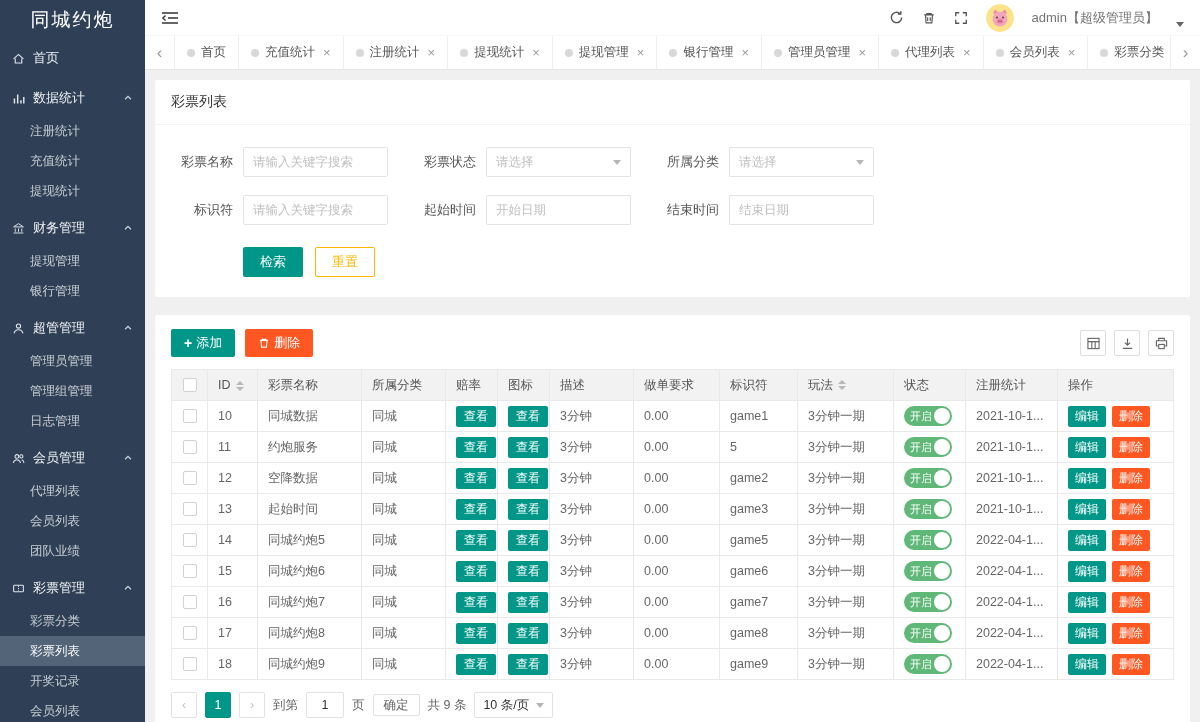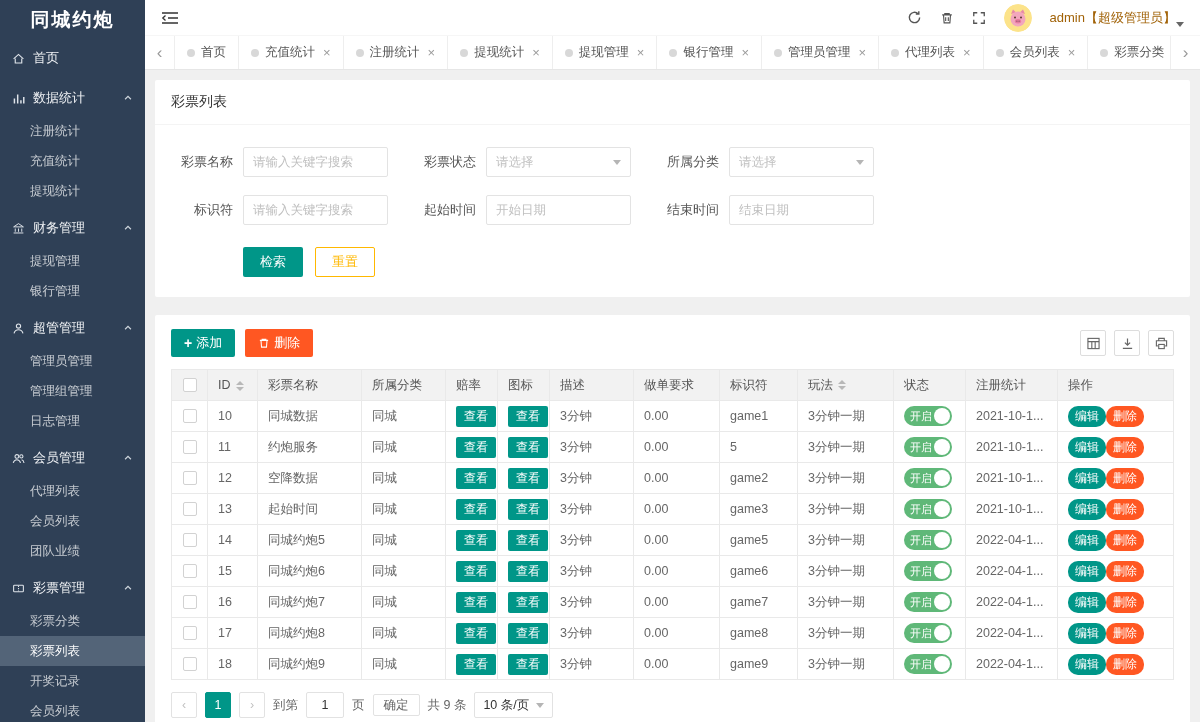--- a/index.html
+++ b/index.html
@@ -1,35 +1,35 @@
 <!DOCTYPE html>
 <html><head>
 <meta charset="utf-8">
 <style>
 *{box-sizing:border-box;margin:0;padding:0}
 html,body{width:1200px;height:722px;overflow:hidden}
 body{font-family:"Liberation Sans","DejaVu Sans",sans-serif;font-size:13px;color:#333;background:#f0f0f0}
 .app{display:flex;width:1200px;height:722px}
 
 .sidebar{width:145px;background:#2f4056;flex-shrink:0;overflow:hidden}
-.logo{height:40px;display:flex;align-items:center;justify-content:center;color:#fff;font-size:19px;font-weight:bold;letter-spacing:2px}
+.logo{height:40px;display:flex;align-items:center;justify-content:center;color:#fff;font-size:19px;font-weight:normal;letter-spacing:2px}
 .menu-top,.menu-section{height:36px;display:flex;align-items:center;padding:0 12px;color:#f0f2f5;cursor:pointer;font-size:13px}
 .menu-section{margin-top:4px}
 .menu-sub{height:30px;display:flex;align-items:center;padding:0 12px 0 30px;color:rgba(255,255,255,.72);cursor:pointer;font-size:12.5px}
 .menu-sub.active{background:#536478;color:#fff}
 .mi{display:inline-flex;margin-right:8px;color:#dfe4ea}
 .caret{margin-left:auto;color:#cfd6dd;display:inline-flex}
 
 .main{flex:1;display:flex;flex-direction:column;min-width:0}
 .topbar{height:36px;background:#fff;display:flex;align-items:center;padding:0 16px;flex-shrink:0;border-bottom:1px solid #f6f6f6}
 .collapse-btn{display:inline-flex;color:#333;cursor:pointer}
 .topbar-right{margin-left:auto;display:flex;align-items:center;gap:18px}
 .tb-icon{color:#545454;display:inline-flex;cursor:pointer}
 .avatar{width:28px;height:28px;border-radius:50%;overflow:hidden;display:inline-flex;cursor:pointer;flex-shrink:0}
-.user-name{font-size:13px;color:#a16207;display:flex;align-items:flex-end;gap:0;cursor:pointer;white-space:nowrap}
+.user-name{font-size:13px;color:#737373;display:flex;align-items:flex-end;gap:18px;cursor:pointer;white-space:nowrap}
 .caret-down{width:0;height:0;border-left:4px solid transparent;border-right:4px solid transparent;border-top:5px solid #666}
 
 .tabbar{height:34px;background:#fff;border-bottom:1px solid #e6e6e6;display:flex;align-items:stretch;flex-shrink:0}
 .tab-arrow{width:30px;display:flex;align-items:center;justify-content:center;color:#999;font-size:17px;flex-shrink:0;cursor:pointer}
 .tab-arrow.left{border-right:1px solid #eee}
 .tab-arrow.right{border-left:1px solid #eee}
 .tabs{display:flex;overflow:hidden;flex:1;min-width:0}
 .tab{display:flex;align-items:center;gap:6px;padding:0 12px;border-right:1px solid #eee;font-size:12.5px;color:#555;white-space:nowrap;cursor:pointer;flex-shrink:0}
 .tab .dot{width:8px;height:8px;border-radius:50%;background:#d8d8d8;flex-shrink:0}
 .tab .close{color:#9a9a9a;font-size:13px;margin-left:2px}
@@ -65,21 +65,21 @@
 .td-c,.th-c{text-align:center;padding:0}
 .checkbox{display:inline-block;width:14px;height:14px;border:1px solid #d2d2d2;border-radius:2px;background:#fff;cursor:pointer;vertical-align:middle}
 .sort{display:inline-flex;flex-direction:column;gap:2px;margin-left:5px;vertical-align:middle;cursor:pointer}
 .sort i{width:0;height:0;border-left:4px solid transparent;border-right:4px solid transparent}
 .sort .up{border-bottom:4px solid #b8b8b8}
 .sort .dn{border-top:4px solid #b8b8b8}
 .view-btn{display:inline-flex;height:21px;padding:0 8px;background:#009688;color:#fff;border-radius:2px;font-size:12px;align-items:center;cursor:pointer}
 .toggle{width:48px;height:20px;border-radius:20px;background:#5FB878;position:relative;display:inline-flex;align-items:center;cursor:pointer;vertical-align:middle}
 .t-label{color:#fff;font-size:11px;margin-left:6px}
 .knob{position:absolute;right:2px;top:2px;width:16px;height:16px;border-radius:50%;background:#fff}
-.op-btn{display:inline-flex;height:21px;padding:10px 7px;border-radius:10px;font-size:12px;color:#fff;align-items:center;cursor:pointer;}
+.op-btn{display:inline-flex;height:21px;padding:10px 7px;border-radius:2px;font-size:12px;color:#fff;align-items:center;cursor:pointer;margin-right:6px}
 .op-edit{background:#009688}
 .op-del{background:#FF5722}
 
 .pager{display:flex;align-items:center;padding:12px 16px 14px;gap:8px;font-size:12.5px;color:#666}
 .pg-box{min-width:26px;height:26px;border:1px solid #e2e2e2;background:#fff;display:flex;align-items:center;justify-content:center;color:#c0c0c0;border-radius:2px;cursor:pointer}
 .pg-cur{background:#009688;border-color:#009688;color:#fff;cursor:default}
 .pg-input{width:38px;height:26px;border:1px solid #e2e2e2;text-align:center;border-radius:2px;font-size:12.5px;color:#333;font-family:inherit;outline:none}
 .pg-btn{height:22px;padding:0 10px;border:1px solid #e2e2e2;background:#fff;display:flex;align-items:center;border-radius:2px;color:#666;cursor:pointer;font-family:inherit;font-size:12.5px}
 .pg-select{height:26px;border:1px solid #e2e2e2;padding:0 8px;display:flex;align-items:center;gap:7px;border-radius:2px;background:#fff;cursor:pointer;color:#333}
 </style>

